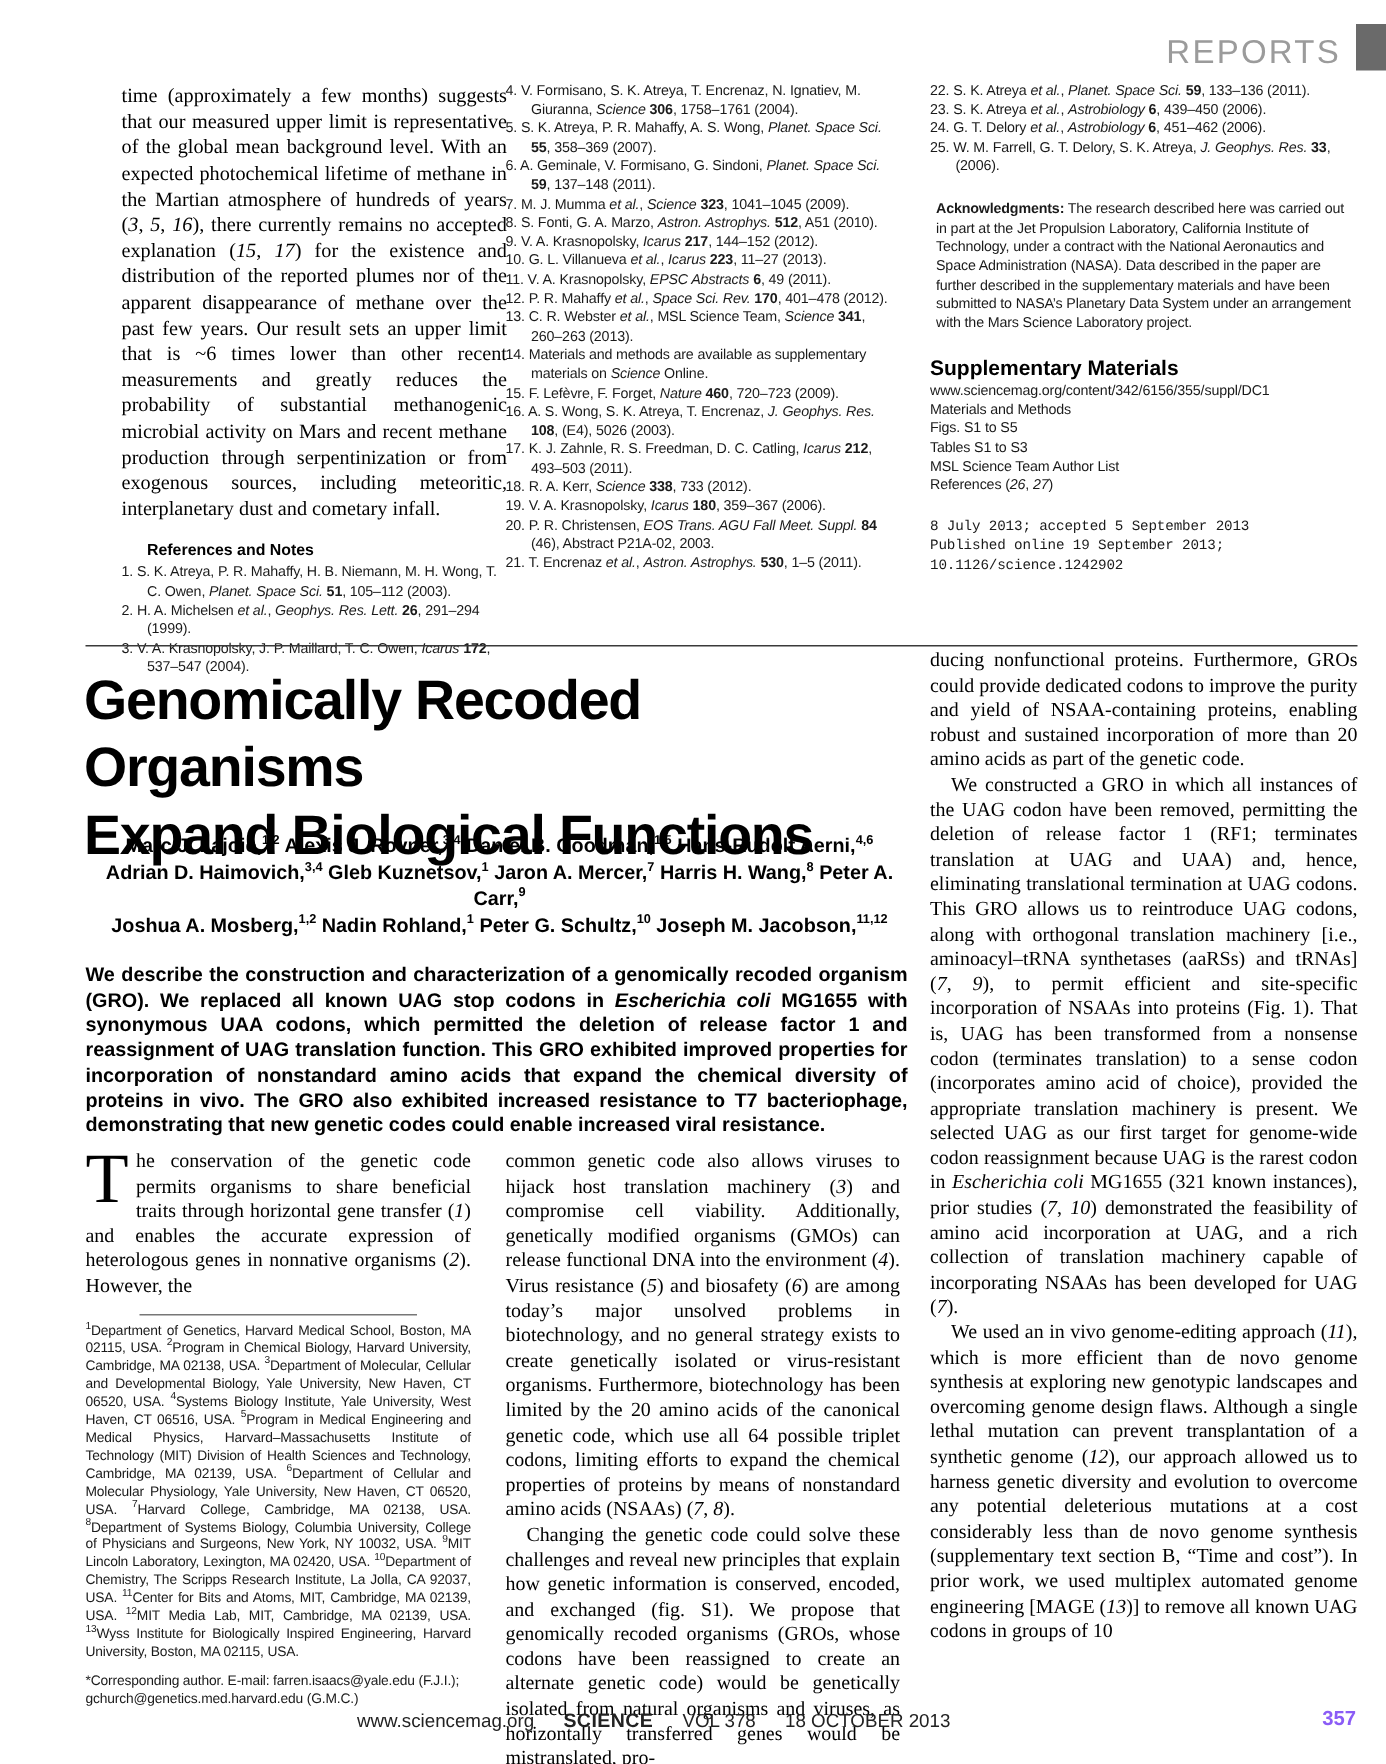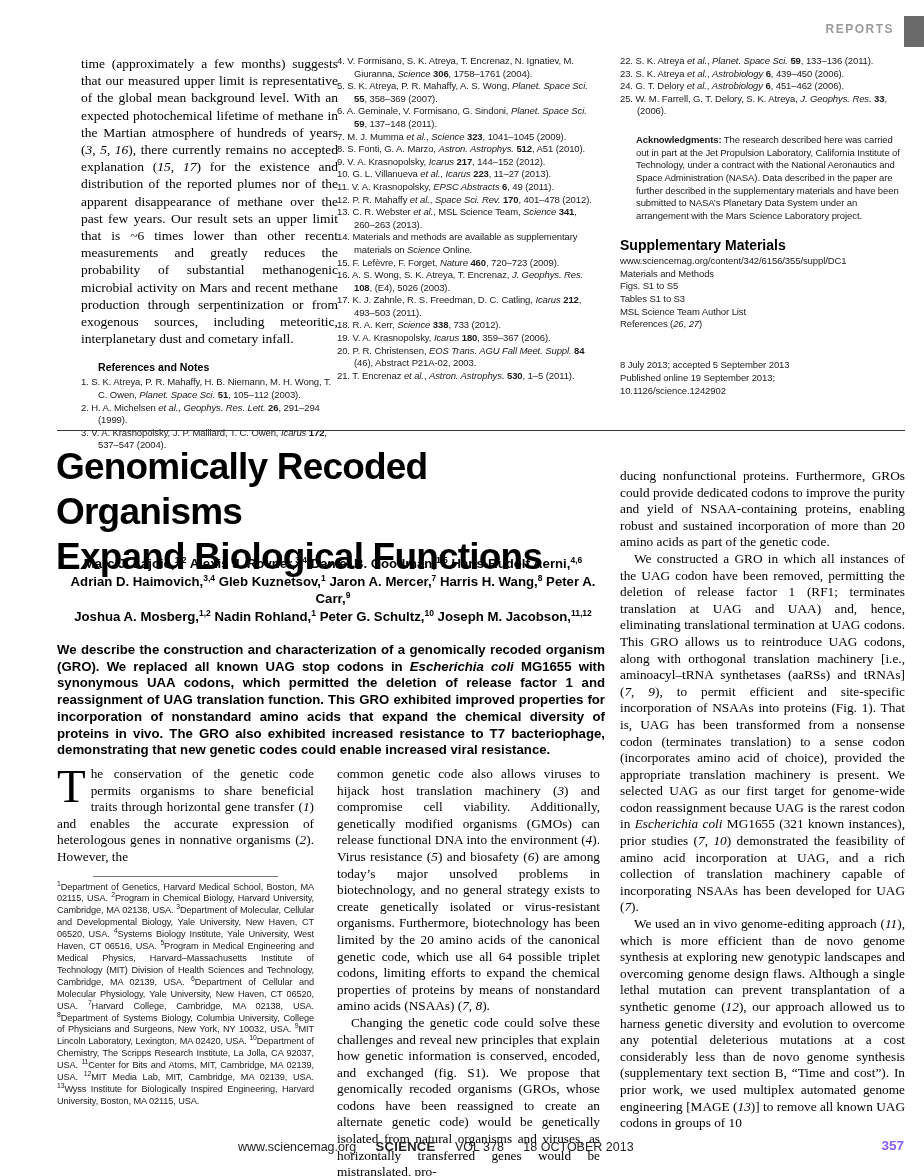--- a/index.html
+++ b/index.html
@@ -2,65 +2,65 @@
 <html><head>
 <meta charset="utf-8">
 <style>
   html,body{margin:0;padding:0;background:#e8e8e8;}
   .page{
     position:relative;width:924px;height:1176px;margin:0 auto;background:#ffffff;
     font-family:"Liberation Sans",sans-serif;color:#111;overflow:hidden;
   }
   
   .reports-label{
-    position:absolute;top:22px;right:30px;font-size:12px;letter-spacing:1.5px;
-    color:#9b9b9b;font-weight:700;
+    position:absolute;top:22px;right:30px;font-size:22px;letter-spacing:1.5px;
+    color:#9b9b9b;font-weight:400;
   }
   .corner-block{position:absolute;top:16px;right:0;width:20px;height:31px;background:#6a6a6a;}
   
   .col{position:absolute;top:55px;}
   .col-a{left:57px;width:257px;margin-left:24px;}
   .col-b{left:337px;width:263px;}
   .col-c{left:620px;width:285px;}
   .serif-body{
     font-family:"Liberation Serif",serif;font-size:13.5px;line-height:17.2px;
     text-align:justify;margin:0;color:#000;
   }
   .ref-heading{
     font-size:10.6px;font-weight:bold;margin:14px 0 3px 17px;color:#000;
   }
   .ref{
     font-size:9.5px;line-height:12.6px;letter-spacing:-0.1px;color:#1a1a1a;
     padding-left:17px;text-indent:-17px;text-align:left;
   }
   .ack{
     font-size:9.5px;line-height:12.7px;letter-spacing:-0.1px;color:#1a1a1a;
-    margin:16px 0 0 16px;text-align:left;
+    margin:16px 0 0 4px;text-align:left;
   }
   .supp-heading{font-size:14px;font-weight:bold;margin:14px 0 2px 0;color:#000;}
   .supp-line{font-size:9.5px;line-height:12.7px;letter-spacing:-0.1px;color:#1a1a1a;}
-  .date-block{margin-top:28px;}
+  .date-block{margin-top:14px;font-family:Liberation Mono, monospace;}
   .date-line{font-size:9.5px;line-height:12.7px;letter-spacing:-0.1px;color:#1a1a1a;}
   
   .section-rule{position:absolute;left:57px;top:430px;width:848px;border-top:1.2px solid #3a3a3a;}
   
   .art-title{
     position:absolute;left:56px;top:444px;width:555px;margin:0;
     font-size:37px;line-height:45px;font-weight:bold;letter-spacing:-0.8px;color:#000;
   }
   .art-authors{position:absolute;left:57px;top:555px;width:552px;text-align:center;}
   .author-line{font-size:13.2px;line-height:17.6px;font-weight:bold;color:#000;}
   .author-line sup{font-size:8.5px;line-height:0;}
   .art-abstract{
     position:absolute;left:57px;top:642px;width:548px;margin:0;
     font-size:13.2px;line-height:16.7px;font-weight:bold;color:#000;text-align:justify;
   }
   .art-col1{position:absolute;left:57px;top:766px;width:257px;}
   .art-col2{position:absolute;left:337px;top:766px;width:263px;}
-  .art-col3{position:absolute;left:620px;top:468px;width:285px;}
+  .art-col3{position:absolute;left:620px;top:432px;width:285px;}
   .art-p{font-size:13.3px;line-height:16.6px;}
   .indent{text-indent:14px;margin-top:0;}
   .dropcap{
     float:left;font-family:"Liberation Serif",serif;font-size:47px;line-height:36px;
     padding:2px 5px 0 0;font-weight:400;
   }
   .footnote{margin-top:10px;}
   .footnote-rule{width:72%;margin:0 0 5px 14%;border-top:1px solid #777;}
   .affil{
     font-size:9.2px;line-height:11.9px;letter-spacing:-0.1px;color:#1a1a1a;
@@ -144,20 +144,21 @@
     <div class="author-line">Joshua A. Mosberg,<sup>1,2</sup> Nadin Rohland,<sup>1</sup> Peter G. Schultz,<sup>10</sup> Joseph M. Jacobson,<sup>11,12</sup></div>
   </div>
 
   <p class="art-abstract">We describe the construction and characterization of a genomically recoded organism (GRO). We replaced all known UAG stop codons in <i>Escherichia coli</i> MG1655 with synonymous UAA codons, which permitted the deletion of release factor 1 and reassignment of UAG translation function. This GRO exhibited improved properties for incorporation of nonstandard amino acids that expand the chemical diversity of proteins in vivo. The GRO also exhibited increased resistance to T7 bacteriophage, demonstrating that new genetic codes could enable increased viral resistance.</p>
 
   <section class="art-col1">
     <p class="serif-body art-p"><span class="dropcap">T</span><span>he conservation of the genetic code permits organisms to share beneficial traits through horizontal gene transfer (<i>1</i>) and enables the accurate expression of heterologous genes in nonnative organisms (<i>2</i>). However, the</span></p>
     <div class="footnote">
       <div class="footnote-rule"></div>
       <p class="affil"><sup>1</sup>Department of Genetics, Harvard Medical School, Boston, MA 02115, USA. <sup>2</sup>Program in Chemical Biology, Harvard University, Cambridge, MA 02138, USA. <sup>3</sup>Department of Molecular, Cellular and Developmental Biology, Yale University, New Haven, CT 06520, USA. <sup>4</sup>Systems Biology Institute, Yale University, West Haven, CT 06516, USA. <sup>5</sup>Program in Medical Engineering and Medical Physics, Harvard–Massachusetts Institute of Technology (MIT) Division of Health Sciences and Technology, Cambridge, MA 02139, USA. <sup>6</sup>Department of Cellular and Molecular Physiology, Yale University, New Haven, CT 06520, USA. <sup>7</sup>Harvard College, Cambridge, MA 02138, USA. <sup>8</sup>Department of Systems Biology, Columbia University, College of Physicians and Surgeons, New York, NY 10032, USA. <sup>9</sup>MIT Lincoln Laboratory, Lexington, MA 02420, USA. <sup>10</sup>Department of Chemistry, The Scripps Research Institute, La Jolla, CA 92037, USA. <sup>11</sup>Center for Bits and Atoms, MIT, Cambridge, MA 02139, USA. <sup>12</sup>MIT Media Lab, MIT, Cambridge, MA 02139, USA. <sup>13</sup>Wyss Institute for Biologically Inspired Engineering, Harvard University, Boston, MA 02115, USA.</p>
+      <p class="affil corresp">*Corresponding author. E-mail: farren.isaacs@yale.edu (F.J.I.); gchurch@genetics.med.harvard.edu (G.M.C.)</p>
     </div>
   </section>
 
   <section class="art-col2">
     <p class="serif-body art-p">common genetic code also allows viruses to hijack host translation machinery (<i>3</i>) and compromise cell viability. Additionally, genetically modified organisms (GMOs) can release functional DNA into the environment (<i>4</i>). Virus resistance (<i>5</i>) and biosafety (<i>6</i>) are among today’s major unsolved problems in biotechnology, and no general strategy exists to create genetically isolated or virus-resistant organisms. Furthermore, biotechnology has been limited by the 20 amino acids of the canonical genetic code, which use all 64 possible triplet codons, limiting efforts to expand the chemical properties of proteins by means of nonstandard amino acids (NSAAs) (<i>7</i>, <i>8</i>).</p>
     <p class="serif-body art-p indent">Changing the genetic code could solve these challenges and reveal new principles that explain how genetic information is conserved, encoded, and exchanged (fig. S1). We propose that genomically recoded organisms (GROs, whose codons have been reassigned to create an alternate genetic code) would be genetically isolated from natural organisms and viruses, as horizontally transferred genes would be mistranslated, pro-</p>
   </section>
 
   <section class="art-col3">
     <p class="serif-body art-p">ducing nonfunctional proteins. Furthermore, GROs could provide dedicated codons to improve the purity and yield of NSAA-containing proteins, enabling robust and sustained incorporation of more than 20 amino acids as part of the genetic code.</p>

